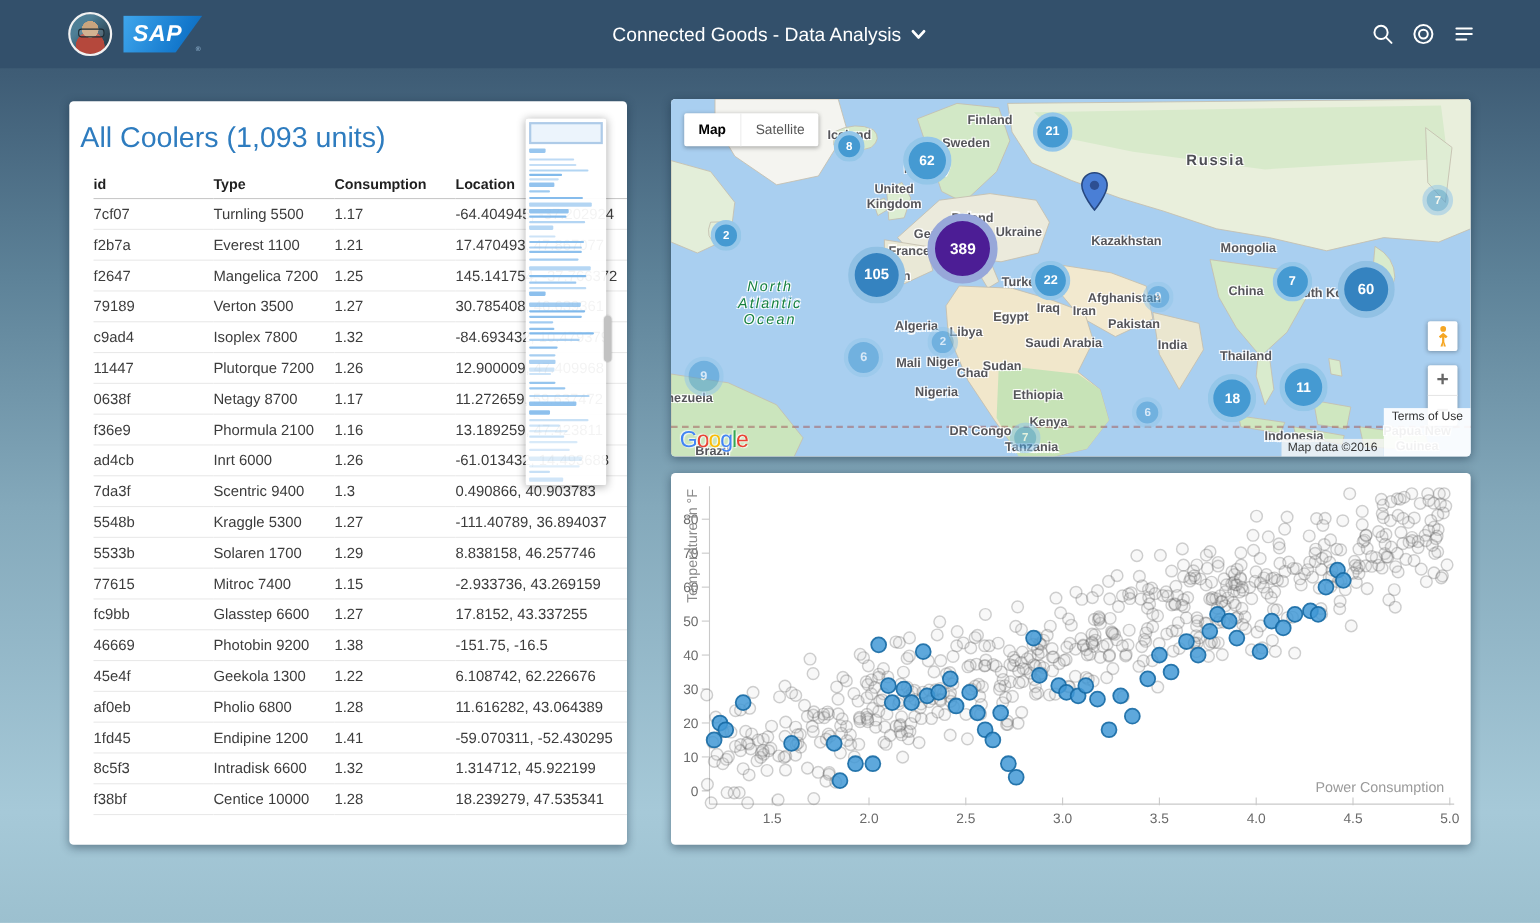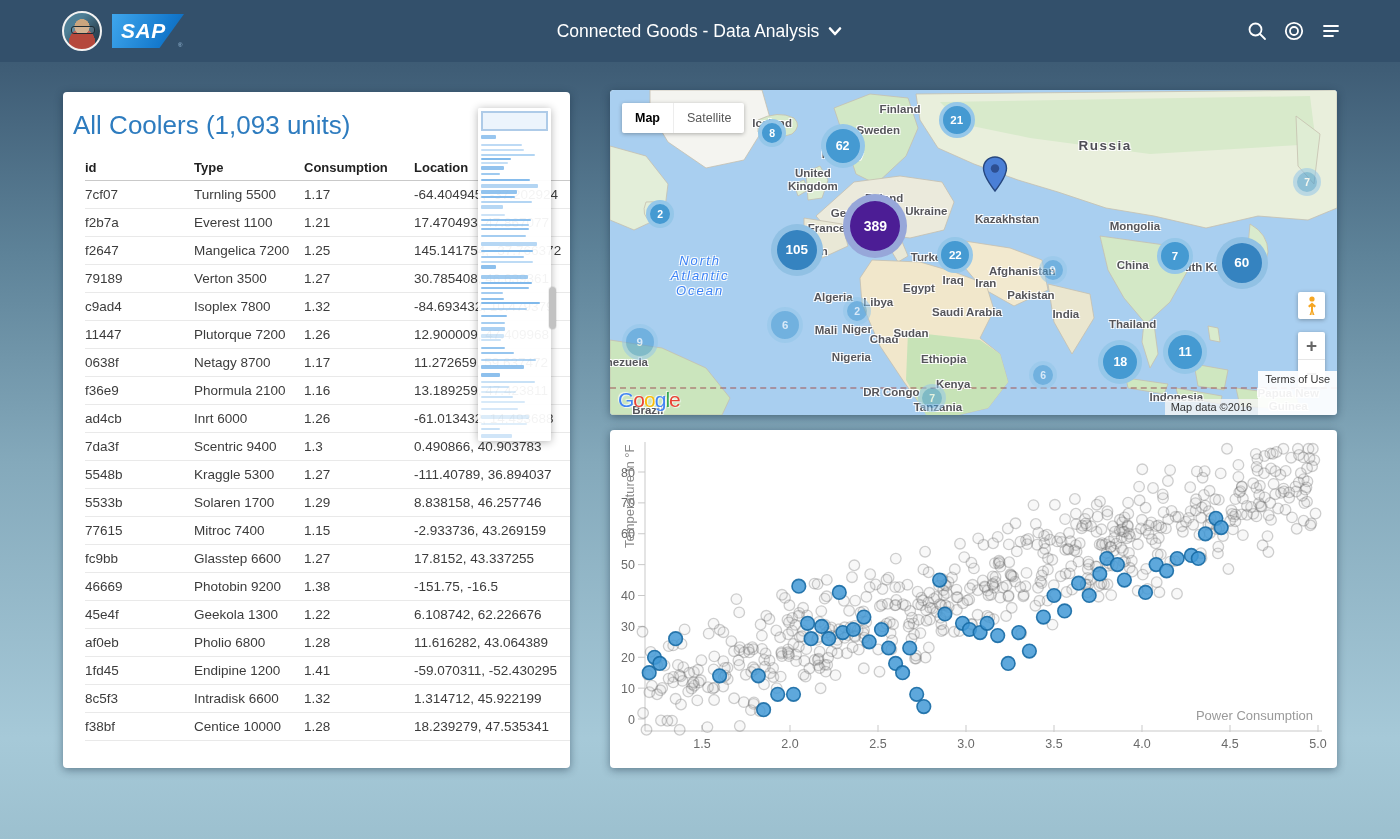--- a/index.html
+++ b/index.html
@@ -44,21 +44,21 @@
   .mm-viewport{height:16px;border:2px solid #aecbe8;background:rgba(200,224,246,.35);margin-bottom:4px;}
   .mm-bar{background:#79b5ea;border-radius:1px;}
   
   #map-card{left:610px;top:90px;width:727px;height:325px;overflow:hidden;}
   .map-svg{position:absolute;left:0;top:0;width:727px;height:325px;}
   .dash-line{position:absolute;left:0;top:297px;width:727px;border-top:2px dashed rgba(164,96,96,.55);z-index:2;}
   .map-label{position:absolute;transform:translate(-50%,-50%);font-size:11.5px;font-weight:600;color:#55555a;z-index:3;text-align:center;line-height:1.15;
     text-shadow:1px 1px 0 rgba(255,255,255,.9),-1px -1px 0 rgba(255,255,255,.9),1px -1px 0 rgba(255,255,255,.9),-1px 1px 0 rgba(255,255,255,.9);pointer-events:none;white-space:nowrap;}
   .map-label.big{font-size:13.5px;letter-spacing:1.5px;color:#4e4e55;}
   .map-label.wrap{white-space:normal;width:66px;}
-  .map-label.ocean{font-style:italic;font-weight:400;color:#3b82f6;font-size:13px;letter-spacing:2px;white-space:normal;width:100px;}
+  .map-label.ocean{font-style:italic;font-weight:400;color:#15803d;font-size:13px;letter-spacing:2px;white-space:normal;width:100px;}
   .cluster{position:absolute;border-radius:50%;background:#3f90cb;color:#fff;display:flex;align-items:center;justify-content:center;font-weight:bold;z-index:4;cursor:pointer;box-sizing:border-box;}
   .map-pin{position:absolute;z-index:5;cursor:pointer;}
   .map-type{position:absolute;left:12px;top:13px;height:30px;background:#fff;border-radius:2px;box-shadow:0 1px 4px rgba(0,0,0,.3);display:flex;z-index:10;font-size:12.5px;}
   .map-type .mt-btn{padding:0 13px;line-height:30px;cursor:pointer;}
   .map-type .mt-btn.active{font-weight:bold;color:#000;}
   .map-type .mt-btn.inactive{color:#585858;border-left:1px solid #ededed;}
   .pegman{position:absolute;right:12px;top:202px;width:27px;height:27px;background:#fff;border-radius:2px;box-shadow:0 1px 4px rgba(0,0,0,.3);z-index:10;display:flex;align-items:center;justify-content:center;cursor:pointer;}
   .zoomctl{position:absolute;right:12px;top:242px;width:27px;background:#fff;border-radius:2px;box-shadow:0 1px 4px rgba(0,0,0,.3);z-index:10;}
   .zoomctl div{height:27px;display:flex;align-items:center;justify-content:center;font-size:19px;color:#666;cursor:pointer;font-weight:bold;}
   .zoomctl .zin{border-bottom:1px solid #e6e6e6;}
@@ -342,21 +342,21 @@
       <div class="map-label" style="left: 232.64px; top: 65px;">Norway</div>
       <div class="map-label big" style="left: 495.087px; top: 55.9px;">Russia</div>
       <div class="map-label wrap" style="left: 202.833px; top: 90.025px;">United Kingdom</div>
       <div class="map-label" style="left: 274.079px; top: 108.875px;">Poland</div>
       <div class="map-label" style="left: 245.726px; top: 124.15px;">Germany</div>
       <div class="map-label" style="left: 316.245px; top: 121.875px;">Ukraine</div>
       <div class="map-label" style="left: 216.646px; top: 139.1px;">France</div>
       <div class="map-label" style="left: 255.904px; top: 151.125px;">Italy</div>
       <div class="map-label" style="left: 202.106px; top: 161.85px;">Spain</div>
       <div class="map-label" style="left: 319.153px; top: 168.025px;">Turkey</div>
-      <div class="map-label" style="left: 397px; top: 130px;">Kazakhstan</div>
+      <div class="map-label" style="left: 414px; top: 130px;">Kazakhstan</div>
       <div class="map-label" style="left: 524.894px; top: 137.15px;">Mongolia</div>
       <div class="map-label" style="left: 522.713px; top: 176.15px;">China</div>
       <div class="map-label" style="left: 593.959px; top: 178.1px;">South Korea</div>
       <div class="map-label" style="left: 412.209px; top: 182px;">Afghanistan</div>
       <div class="map-label" style="left: 343.144px; top: 191.1px;">Iraq</div>
       <div class="map-label" style="left: 375.859px; top: 194.025px;">Iran</div>
       <div class="map-label" style="left: 420.933px; top: 206.05px;">Pakistan</div>
       <div class="map-label" style="left: 308.975px; top: 198.9px;">Egypt</div>
       <div class="map-label" style="left: 223.189px; top: 208px;">Algeria</div>
       <div class="map-label" style="left: 268.263px; top: 212.875px;">Libya</div>

